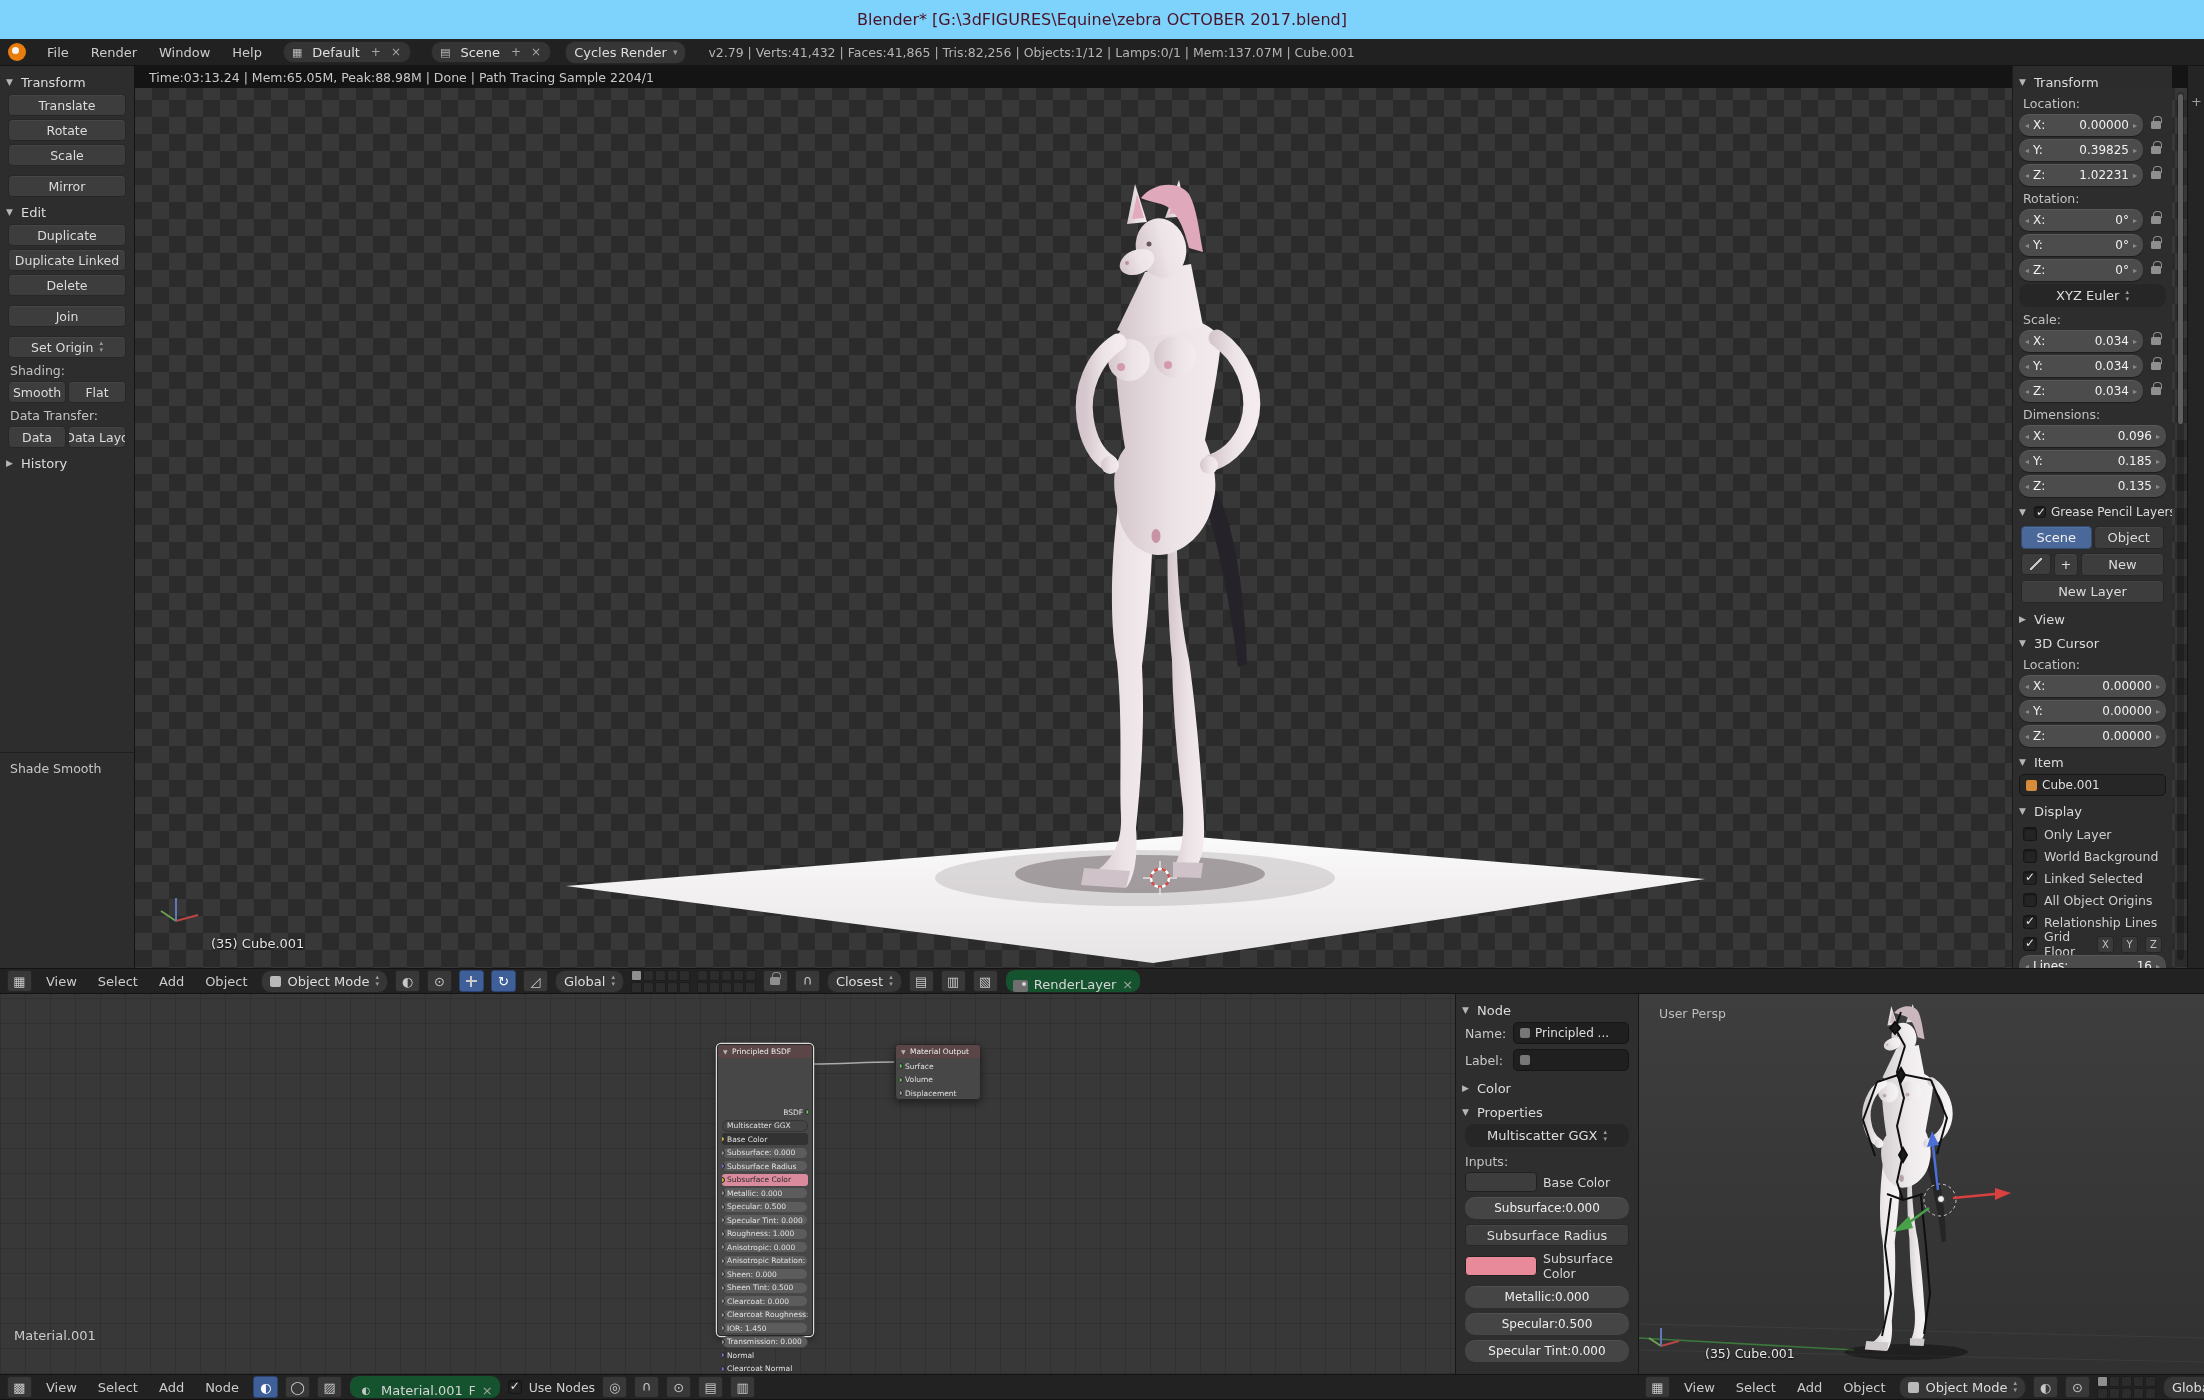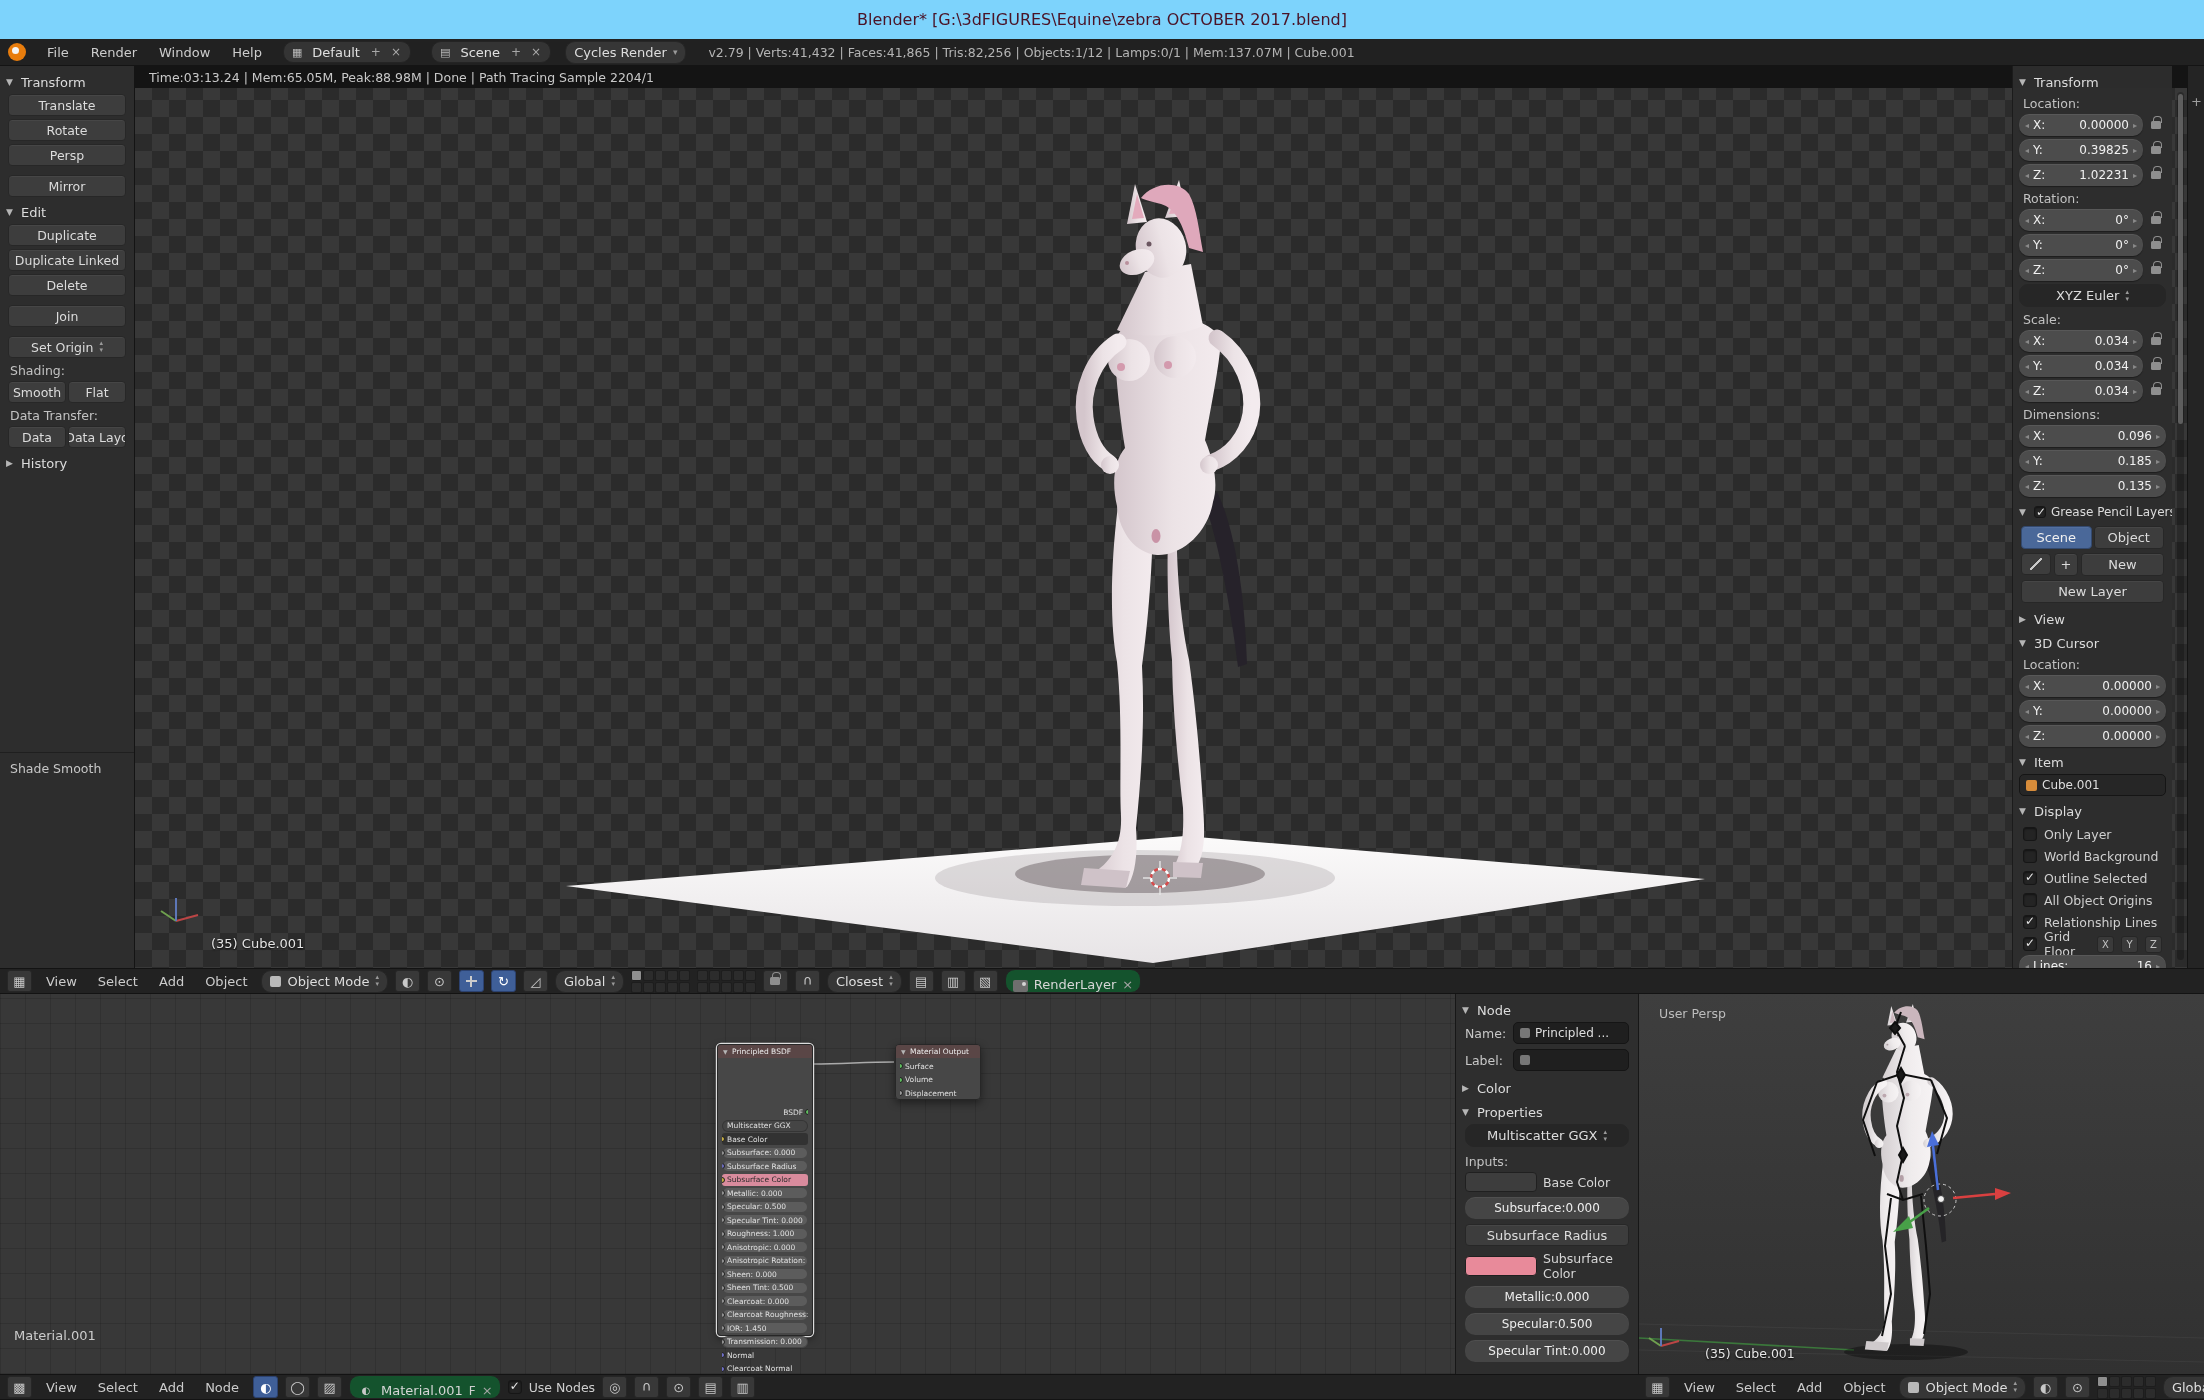--- a/index.html
+++ b/index.html
@@ -239,21 +239,21 @@
     <span class="stats">v2.79 | Verts:41,432 | Faces:41,865 | Tris:82,256 | Objects:1/12 | Lamps:0/1 | Mem:137.07M | Cube.001</span>
   </div>
 
   <div class="toolshelf">
     <div class="phead">
       <span class="tri">▼</span>
       <span>Transform</span>
     </div>
     <div class="btn">Translate</div>
     <div class="btn">Rotate</div>
-    <div class="btn">Persp</div>
+    <div class="btn">Scale</div>
     <div style="height:6px"></div>
     <div class="btn">Mirror</div>
     <div class="phead">
       <span class="tri">▼</span>
       <span>Edit</span>
     </div>
     <div class="btn">Duplicate</div>
     <div class="btn">Duplicate Linked</div>
     <div class="btn">Delete</div>
     <div style="height:6px"></div>
@@ -519,21 +519,21 @@
       <div class="checkrow">
           <span class="cb"></span>
           <span>Only Layer</span>
         </div>
       <div class="checkrow">
           <span class="cb"></span>
           <span>World Background</span>
         </div>
       <div class="checkrow">
           <span class="cb on"></span>
-          <span>Outline Selected</span>
+          <span>Linked Selected</span>
         </div>
       <div class="checkrow">
           <span class="cb"></span>
           <span>All Object Origins</span>
         </div>
       <div class="checkrow">
           <span class="cb on"></span>
           <span>Relationship Lines</span>
         </div>
       <div class="checkrow">

